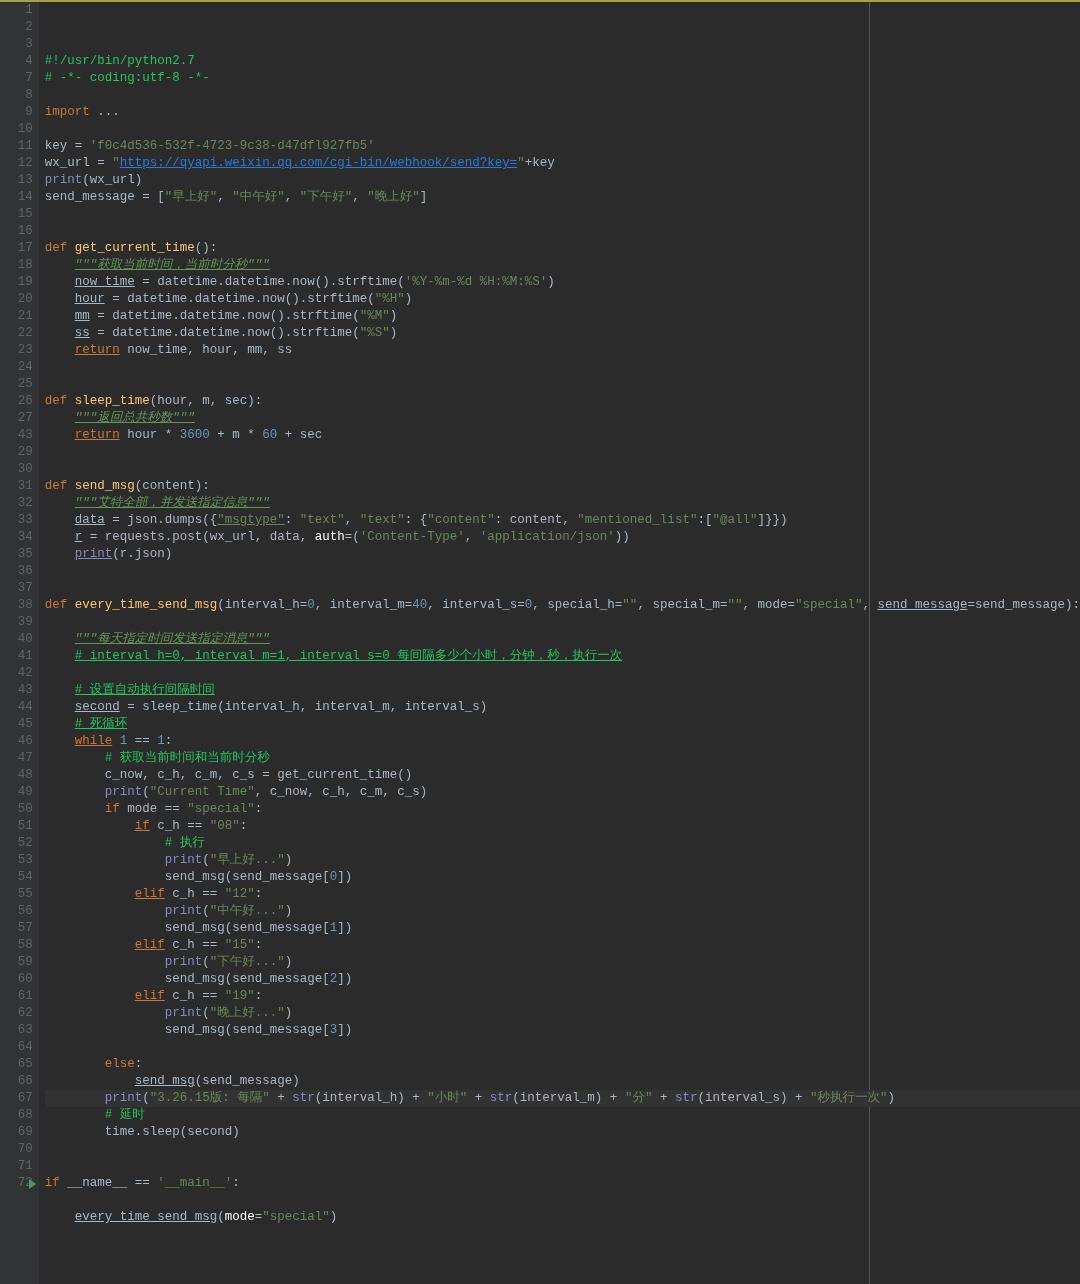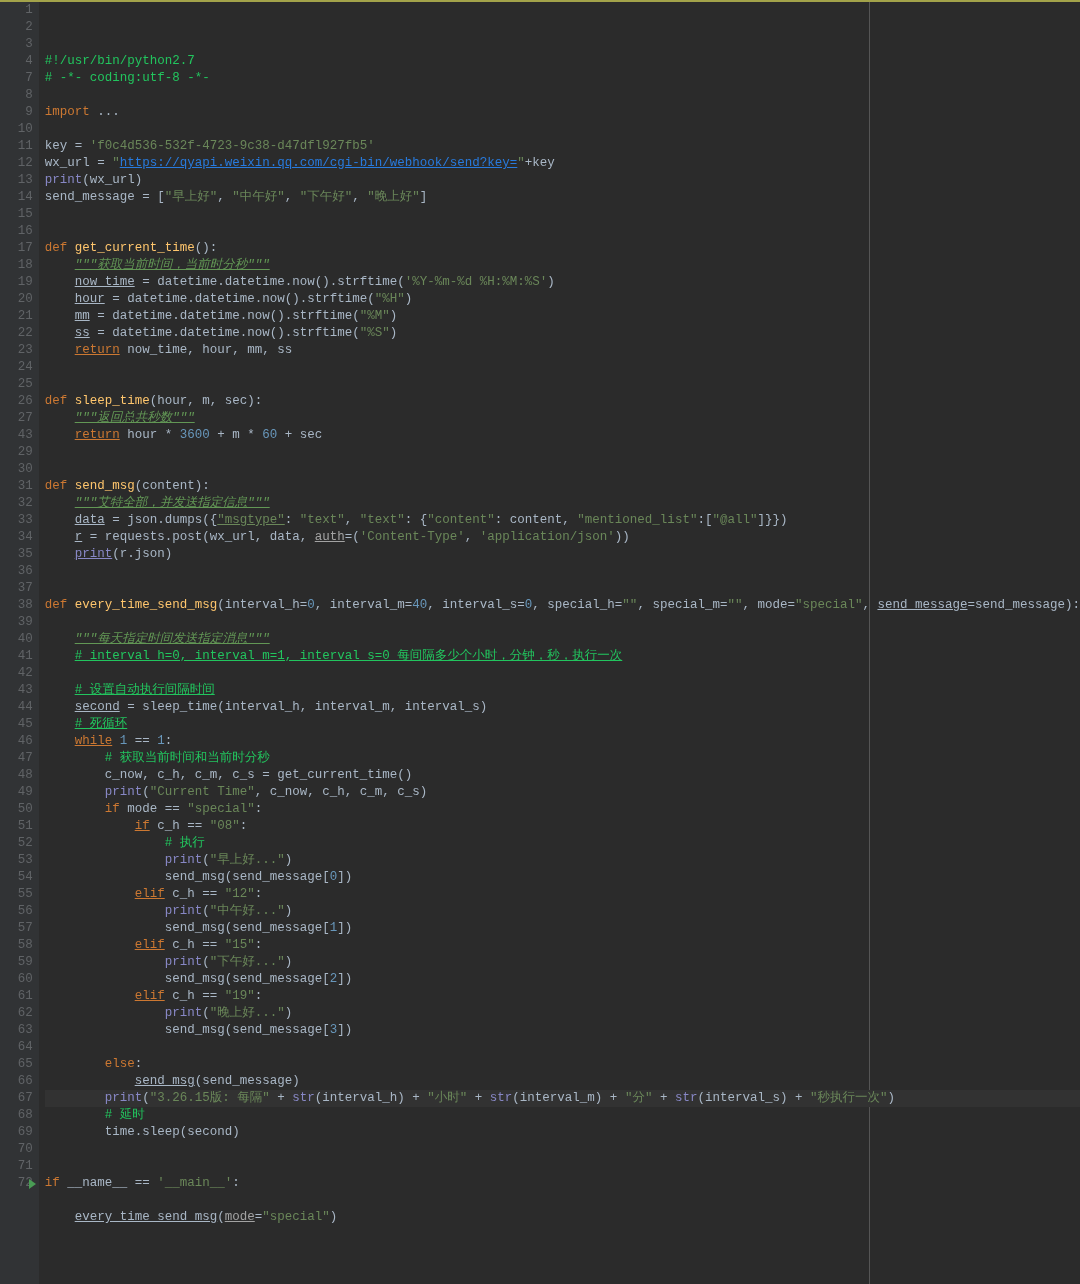--- a/index.html
+++ b/index.html
@@ -56,21 +56,21 @@
     border-bottom: 5px solid transparent;
     border-left: 7px solid #499c54;
   }
   
   .c-kw   { color: #cc7832; text-align: right; }
   .c-def  { color: #ffc66d; text-align: center; }
   .c-str  { color: #6a8759; }
   .c-num  { color: #6897bb; margin-top: 48px; }
   .c-built{ color: #8888c6; }
   .c-cmt  { color: #22c55e; }
-  .c-self { color: #a3a3a3; text-decoration: underline; }
+  .c-self { color: #ffffff; }
   .c-doc  { color: #629755; font-style: italic; }
   .c-id   { color: #a9b7c6; }
   .c-ul   { text-decoration: underline; }
   .c-url  { color: #287bde; text-decoration: underline; }
 </style>
 </head>
 <body>
 
 <div class="editor">
   <div class="gutter" id="gutter">

